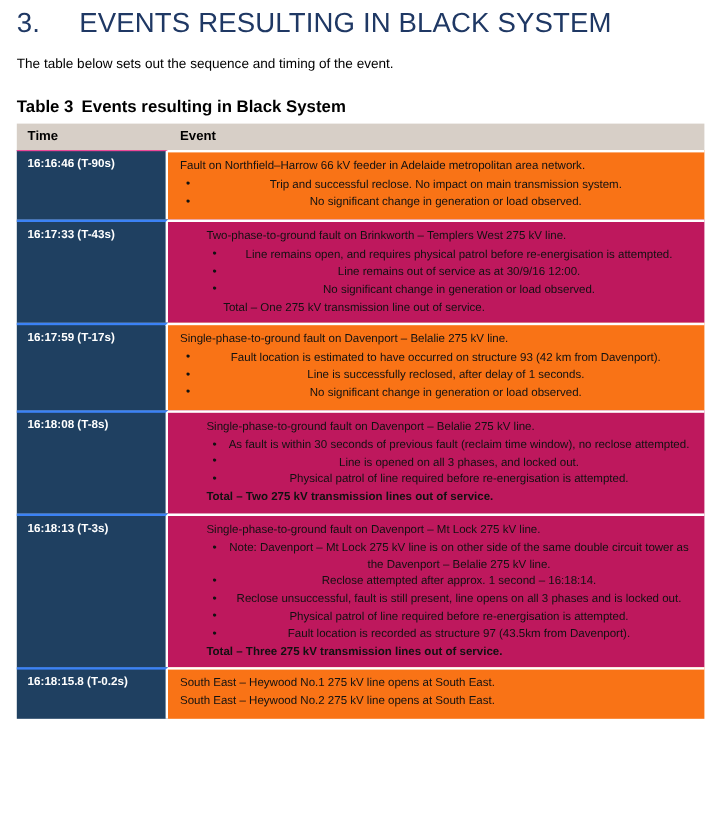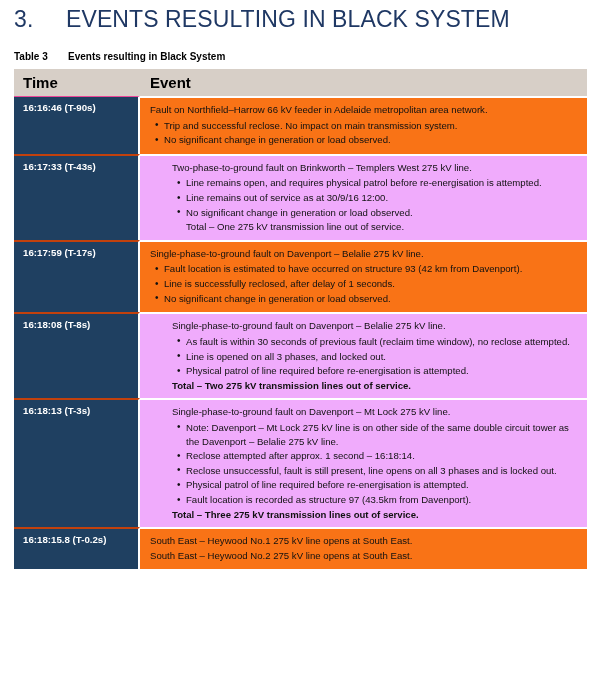--- a/index.html
+++ b/index.html
@@ -42,21 +42,21 @@
   
   .intro {
     font-size: 11.3px;
     color: #000;
     margin: 14px 0 0 0;
     line-height: 1.35;
   }
   
   .table-caption {
     display: flex;
-    font-size: 10px;
+    font-size: 14px;
     font-weight: bold;
     margin: 18px 0 7px 0;
   }
   .caption-label {
     width: 54px;
     flex: 0 0 54px;
   }
   .caption-title { white-space: nowrap; }
 
   
@@ -66,64 +66,65 @@
     width: 573px;
     table-layout: fixed;
     font-size: 9.6px;
   }
   table.events col.c-time { width: 126px; }
   table.events col.c-event { width: 447px; }
 
   thead th {
     background: #d7cfc7;
     color: #000000;
-    font-size: 15px;
+    font-size: 11px;
     font-weight: bold;
     text-align: left;
     padding: 5px 8px 5px 9px;
     vertical-align: middle;
     height: 20px;
     border: none;
   }
   thead th.th-event { padding-left: 10px; }
 
   tbody td.time-cell {
     background: #1f4061;
     color: #ffffff;
     font-weight: bold;
     font-size: 9.7px;
     vertical-align: top;
     padding: 5px 6px 6px 9px;
-    border-top: 2px solid #c2410c;
+    border-top: 2px solid #3b82f6;
     border-right: 2px solid #ffffff;
     line-height: 1.3;
   }
   tbody tr:first-child td.time-cell { border-top: 1px solid #ec4899; }
 
   tbody td.event-cell {
     vertical-align: top;
     padding: 5px 8px 6px 10px;
     line-height: 1.42;
     font-size: 9.6px;
     color: #111111;
     border-top: 2px solid #ffffff;
   }
   tbody tr.band-a td.event-cell { background: #f97316; }
-  tbody tr.band-b td.event-cell { background: #f0abfc; padding-left: 32px; }
+  tbody tr.band-b td.event-cell { background: #be185d; padding-left: 32px; }
 
   .lead-line { margin: 0 0 1px 0; }
   ul.bullets {
     margin: 2px 0 0 0;
     padding: 0 0 0 14px;
     list-style: none;
   }
   ul.bullets li {
     position: relative;
     margin: 0 0 1px 0;
     padding-left: 0;
+    text-align: center;
   }
   ul.bullets li::before {
     content: "\2022";
     position: absolute;
     left: -9px;
     top: -0.5px;
     font-size: 10px;
   }
   .total-line {
     margin: 0;
@@ -135,20 +136,21 @@
 </head>
 <body>
 
 <div class="page">
 
   <div class="heading">
     <span class="heading-num">3.</span>
     <span class="heading-text">EVENTS RESULTING IN BLACK SYSTEM</span>
   </div>
 
+  <p class="intro">The table below sets out the sequence and timing of the event.</p>
 
   <div class="table-caption">
     <span class="caption-label">Table 3</span>
     <span class="caption-title">Events resulting in Black System</span>
   </div>
 
   <table class="events">
     <colgroup>
       <col class="c-time">
       <col class="c-event">

